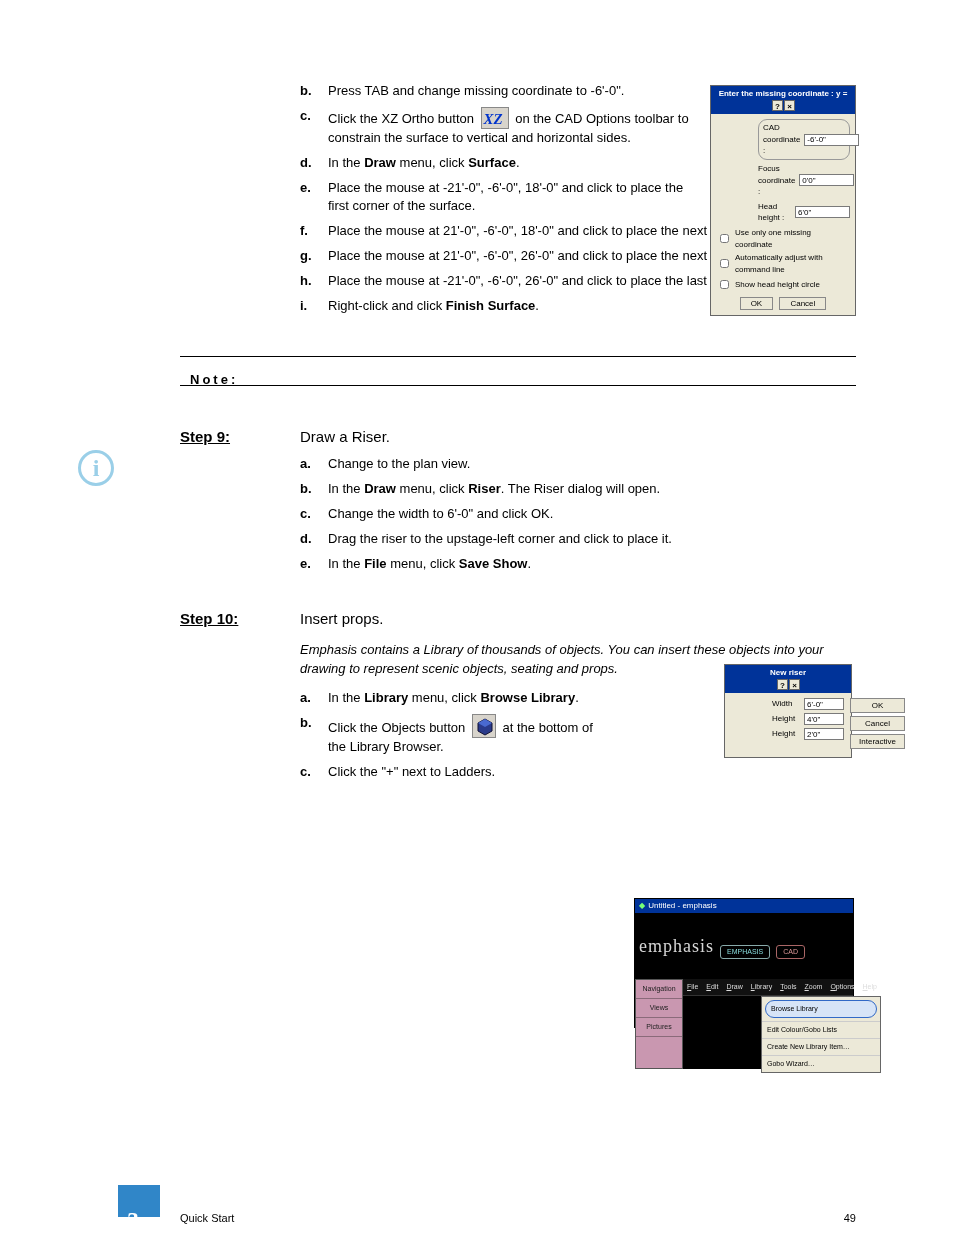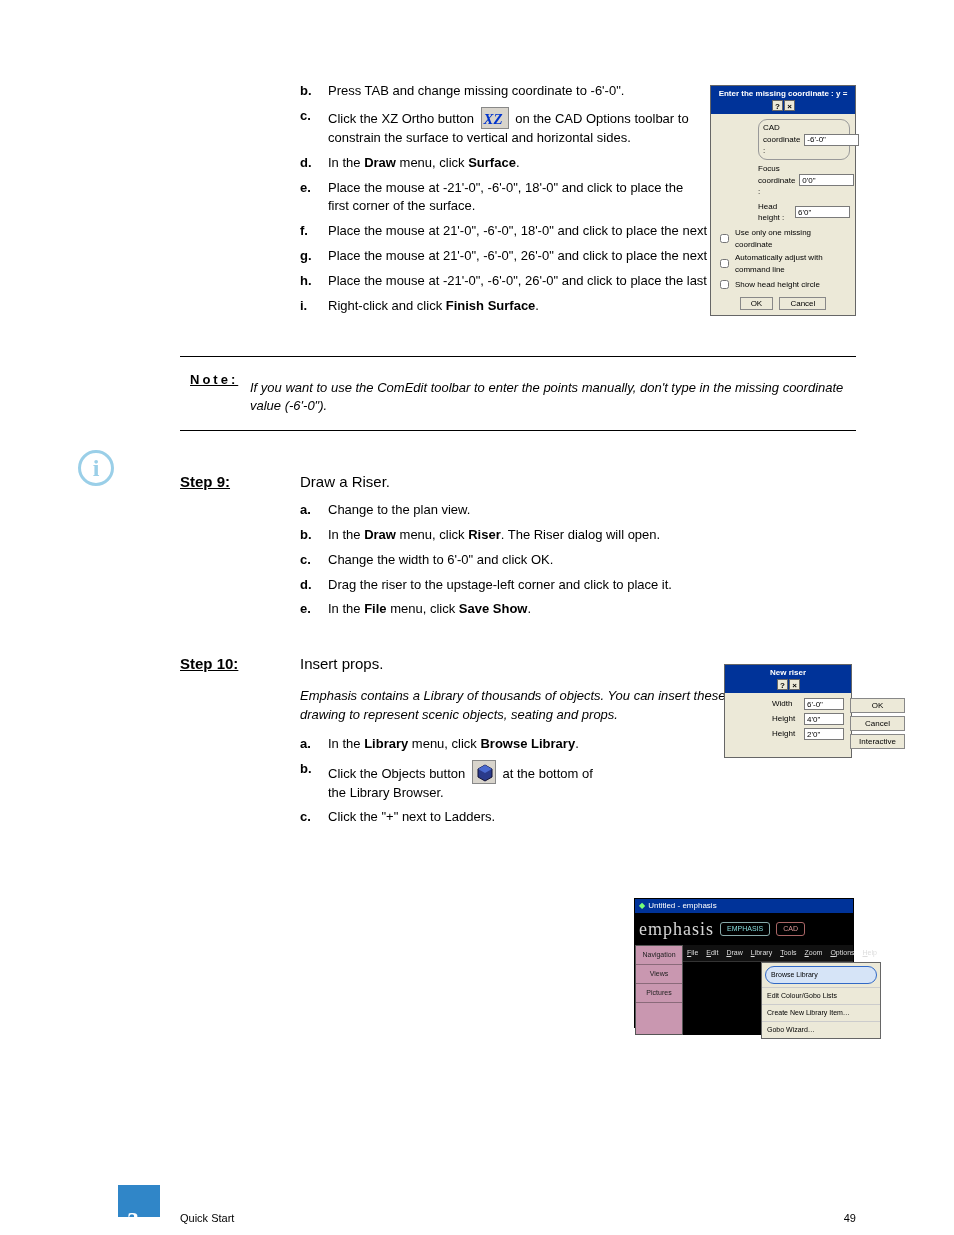--- a/index.html
+++ b/index.html
@@ -60,21 +60,21 @@
   .dlg-btns button { font-size:8px; padding:1px 10px; background:#ece9d8; border:1px solid #888; margin:0 2px;}
 
   .riser-dlg .dlg-body { display:flex; gap:6px; }
   .riser-fields .dlg-row label { width:28px; }
   .riser-fields .dlg-row input { width:40px; }
   .riser-btns button { display:block; width:55px; font-size:8px; padding:2px 0; background:#ece9d8; border:1px solid #888; margin-bottom:3px;}
 
   
   .app-shot { position:absolute; left:634px; top:898px; width:220px; height:130px; border:1px solid #000; background:#000; font-size:8px; }
   .app-titlebar { background:#003399; color:#fff; padding:1px 4px; display:flex; align-items:center; gap:3px;}
-  .app-brand { background:#000; padding:3px 4px; display:flex; align-items:center; gap:6px;}
+  .app-brand { background:#000; padding:20px 4px; display:flex; align-items:flex-end; gap:6px;}
   .app-brand .word { color:#d6d6d6; font-family:'Times New Roman',serif; font-size:18px; letter-spacing:1px;}
   .app-brand .pill { border:1px solid #8aa; color:#8dd; font-size:7px; padding:1px 6px; border-radius:3px;}
   .app-brand .pill.cad { border-color:#a66; color:#d99;}
   .app-main { display:flex; height:calc(100% - 38px); background:#000; }
   .app-side { width:48px; background:#c997b0; border:1px solid #555; }
   .app-side div { border-bottom:1px solid #8a6a7a; padding:4px 2px; color:#222; font-size:7px; text-align:center;}
   .app-canvas { flex:1; position:relative; }
   .app-menubar { position:absolute; left:0; right:0; top:0; padding:3px 4px; color:#ddd; font-size:7px; display:flex; gap:8px; border-bottom:1px solid #333; background:#111;}
   .app-menubar .ul { text-decoration:underline; }
   .app-menu-open { position:absolute; left:78px; top:17px; width:120px; background:#ece9d8; border:1px solid #666; }
@@ -108,21 +108,20 @@
         <li><span class="mk">h.</span><span>Place the mouse at -21'-0", -6'-0", 26'-0" and click to place the last corner of the surface.</span></li>
         <li><span class="mk">i.</span><span>Right-click and click <b>Finish Surface</b>.</span></li>
       </ol>
   </div>
 
   <div class="info-icon">i</div>
 
   <div class="note-block" style="margin-left:0;">
     <span class="note-label">Note:</span>
     <div class="note-body">
-      <div style="margin-top:8px;">If you want to use the ComEdit toolbar to enter the points manually, don't type in the missing coordinate value (-6'-0").</div>
     </div>
   </div>
 
   <div class="step-row">
     <div class="step-label">Step 9:</div>
     <div class="step-title">Draw a Riser.</div>
   </div>
   <div class="content-col" style="margin-top:8px;">
     <ol class="letters" id="list-step9">
         <li style="max-width: 400px;"><span class="mk">a.</span><span>Change to the plan view.</span></li>

